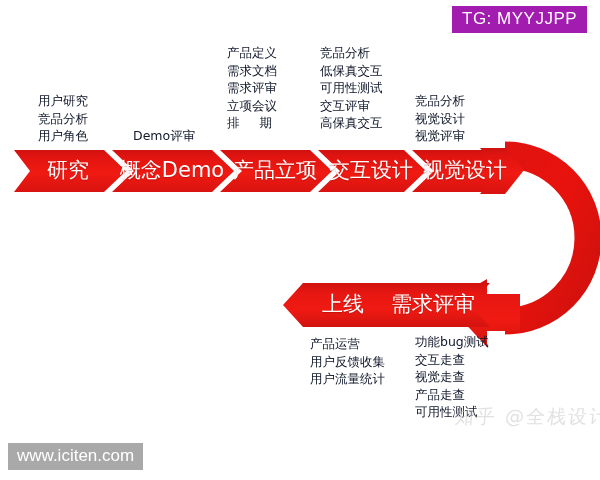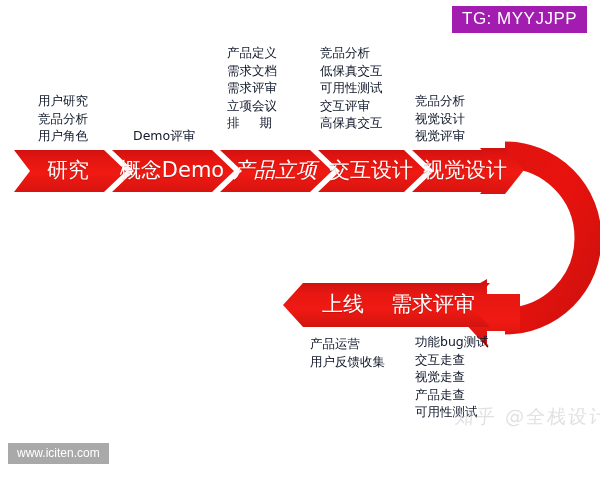--- a/index.html
+++ b/index.html
@@ -17,21 +17,21 @@
     position:absolute;left:452px;top:6px;
     background:#a21caf;color:#ffffff;
     font-size:17px;letter-spacing:.5px;
     padding:3px 10px 4px 10px;
     white-space:nowrap;
     font-family:"Liberation Sans",sans-serif;
   }
   .wm-url{
     position:absolute;left:8px;top:443px;
     background:#a9a9a9;color:#ffffff;
-    font-size:12px;
+    font-size:17px;
     padding:3px 9px 4px 9px;
     white-space:nowrap;
     font-family:"Liberation Sans",sans-serif;
   }
   .wm-zhihu{
     position:absolute;left:455px;top:404px;
     font-size:19px;color:#c9c9c9;opacity:.55;
     letter-spacing:2px;white-space:nowrap;
     transform:skewX(-6deg);
     font-family:"DejaVu Sans",sans-serif;
@@ -141,21 +141,21 @@
       <path d="M382,283 L490,283 L470,305 L490,327 L382,327 L362,305 Z" fill="url(#gBot)"></path>
     </g>
 
     <g>
       <path d="M303,283 L390,283 L370,305 L390,327 L303,327 L283,305 Z" fill="url(#gBot)"></path>
     </g>
   </svg>
 
   <div class="alabel" style="left:14px;top:163px;width:108px;">研究</div>
   <div class="alabel" style="left:116px;top:163px;width:112px;">概念Demo</div>
-  <div class="alabel" style="left:222px;top:163px;width:106px;font-style:italic;">产品立项</div>
+  <div class="alabel" style="left:222px;top:163px;width:106px;">产品立项</div>
   <div class="alabel" style="left:320px;top:163px;width:102px;">交互设计</div>
   <div class="alabel" style="left:414px;top:163px;width:102px;">视觉设计</div>
 
   <div class="col" style="left:38px;top:92px;">
     <div>用户研究</div>
     <div>竞品分析</div>
     <div>用户角色</div>
   </div>
 
   <div class="col" style="left:133px;top:127px;">
@@ -185,20 +185,21 @@
   </div>
 
   <div class="curve-label" style="left:533px;top:185px;transform:rotate(74deg);transform-origin:left top;">前端/后台开发</div>
 
   <div class="alabel" style="left:300px;top:297px;width:86px;">上线</div>
   <div class="alabel" style="left:381px;top:297px;width:104px;">需求评审</div>
 
   <div class="col" style="left:310px;top:335px;">
     <div>产品运营</div>
     <div>用户反馈收集</div>
+    <div>用户流量统计</div>
   </div>
 
   <div class="col" style="left:415px;top:333px;">
     <div>功能bug测试</div>
     <div>交互走查</div>
     <div>视觉走查</div>
     <div>产品走查</div>
     <div>可用性测试</div>
   </div>
 

